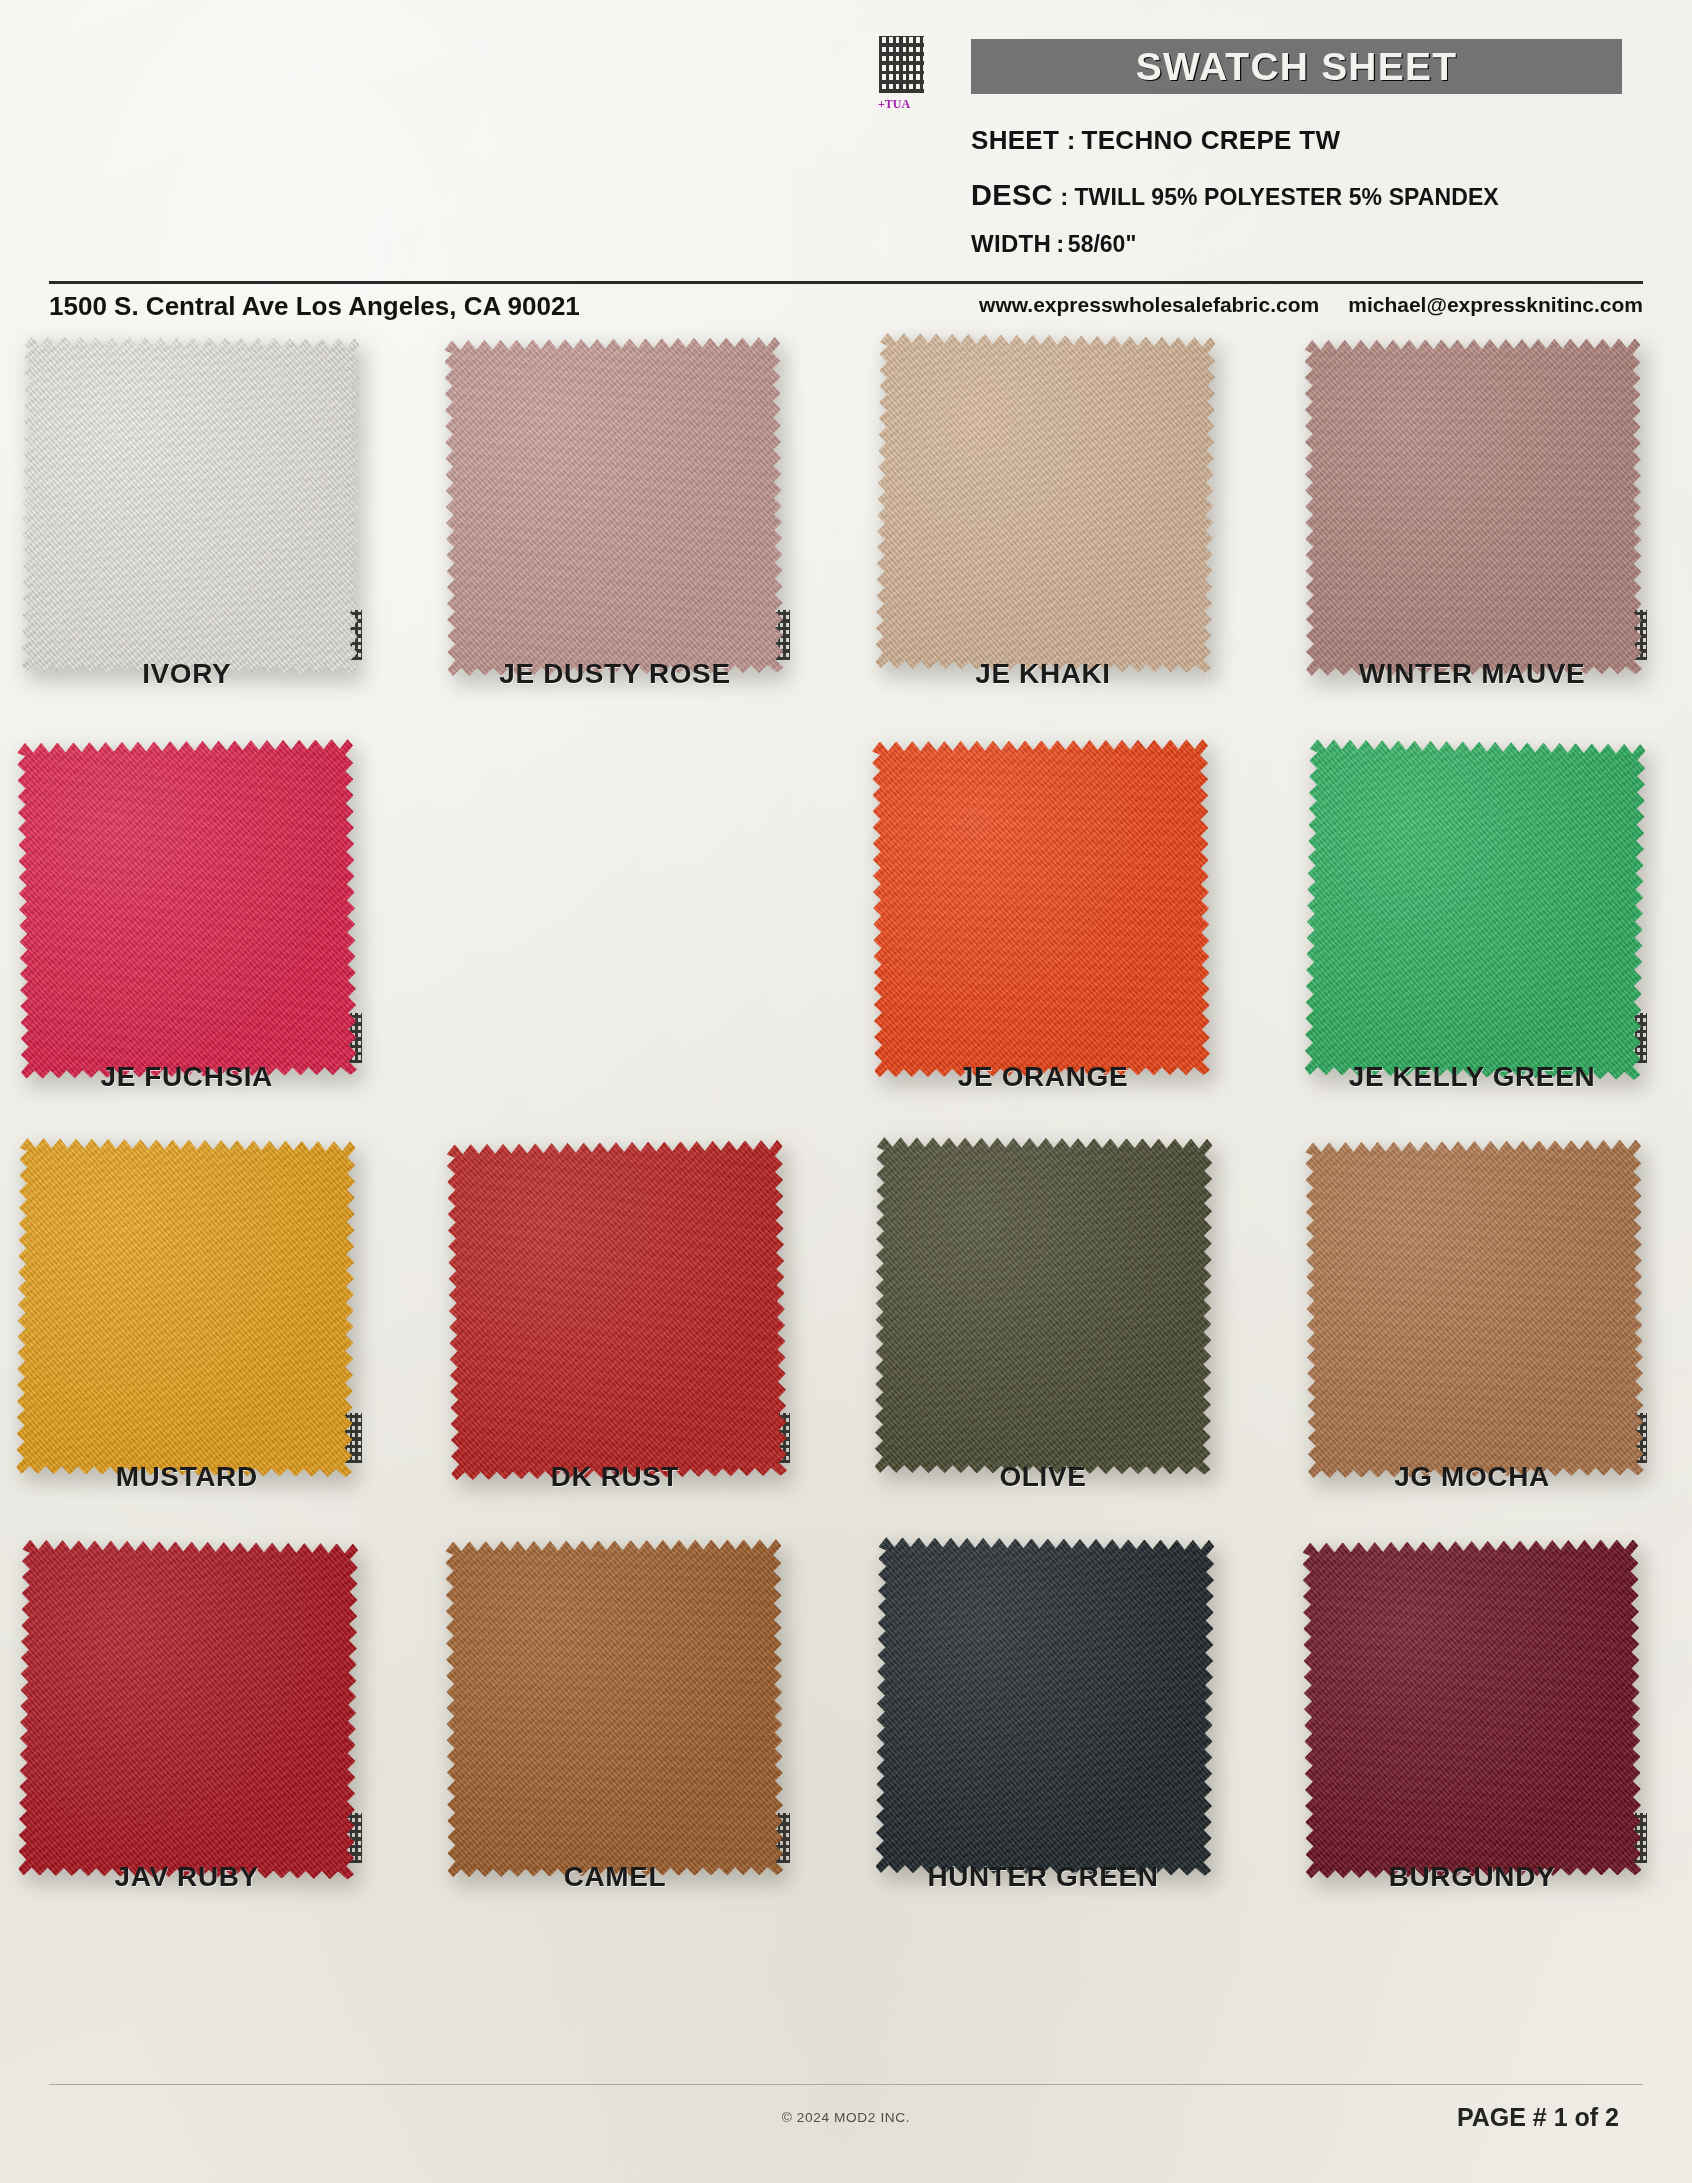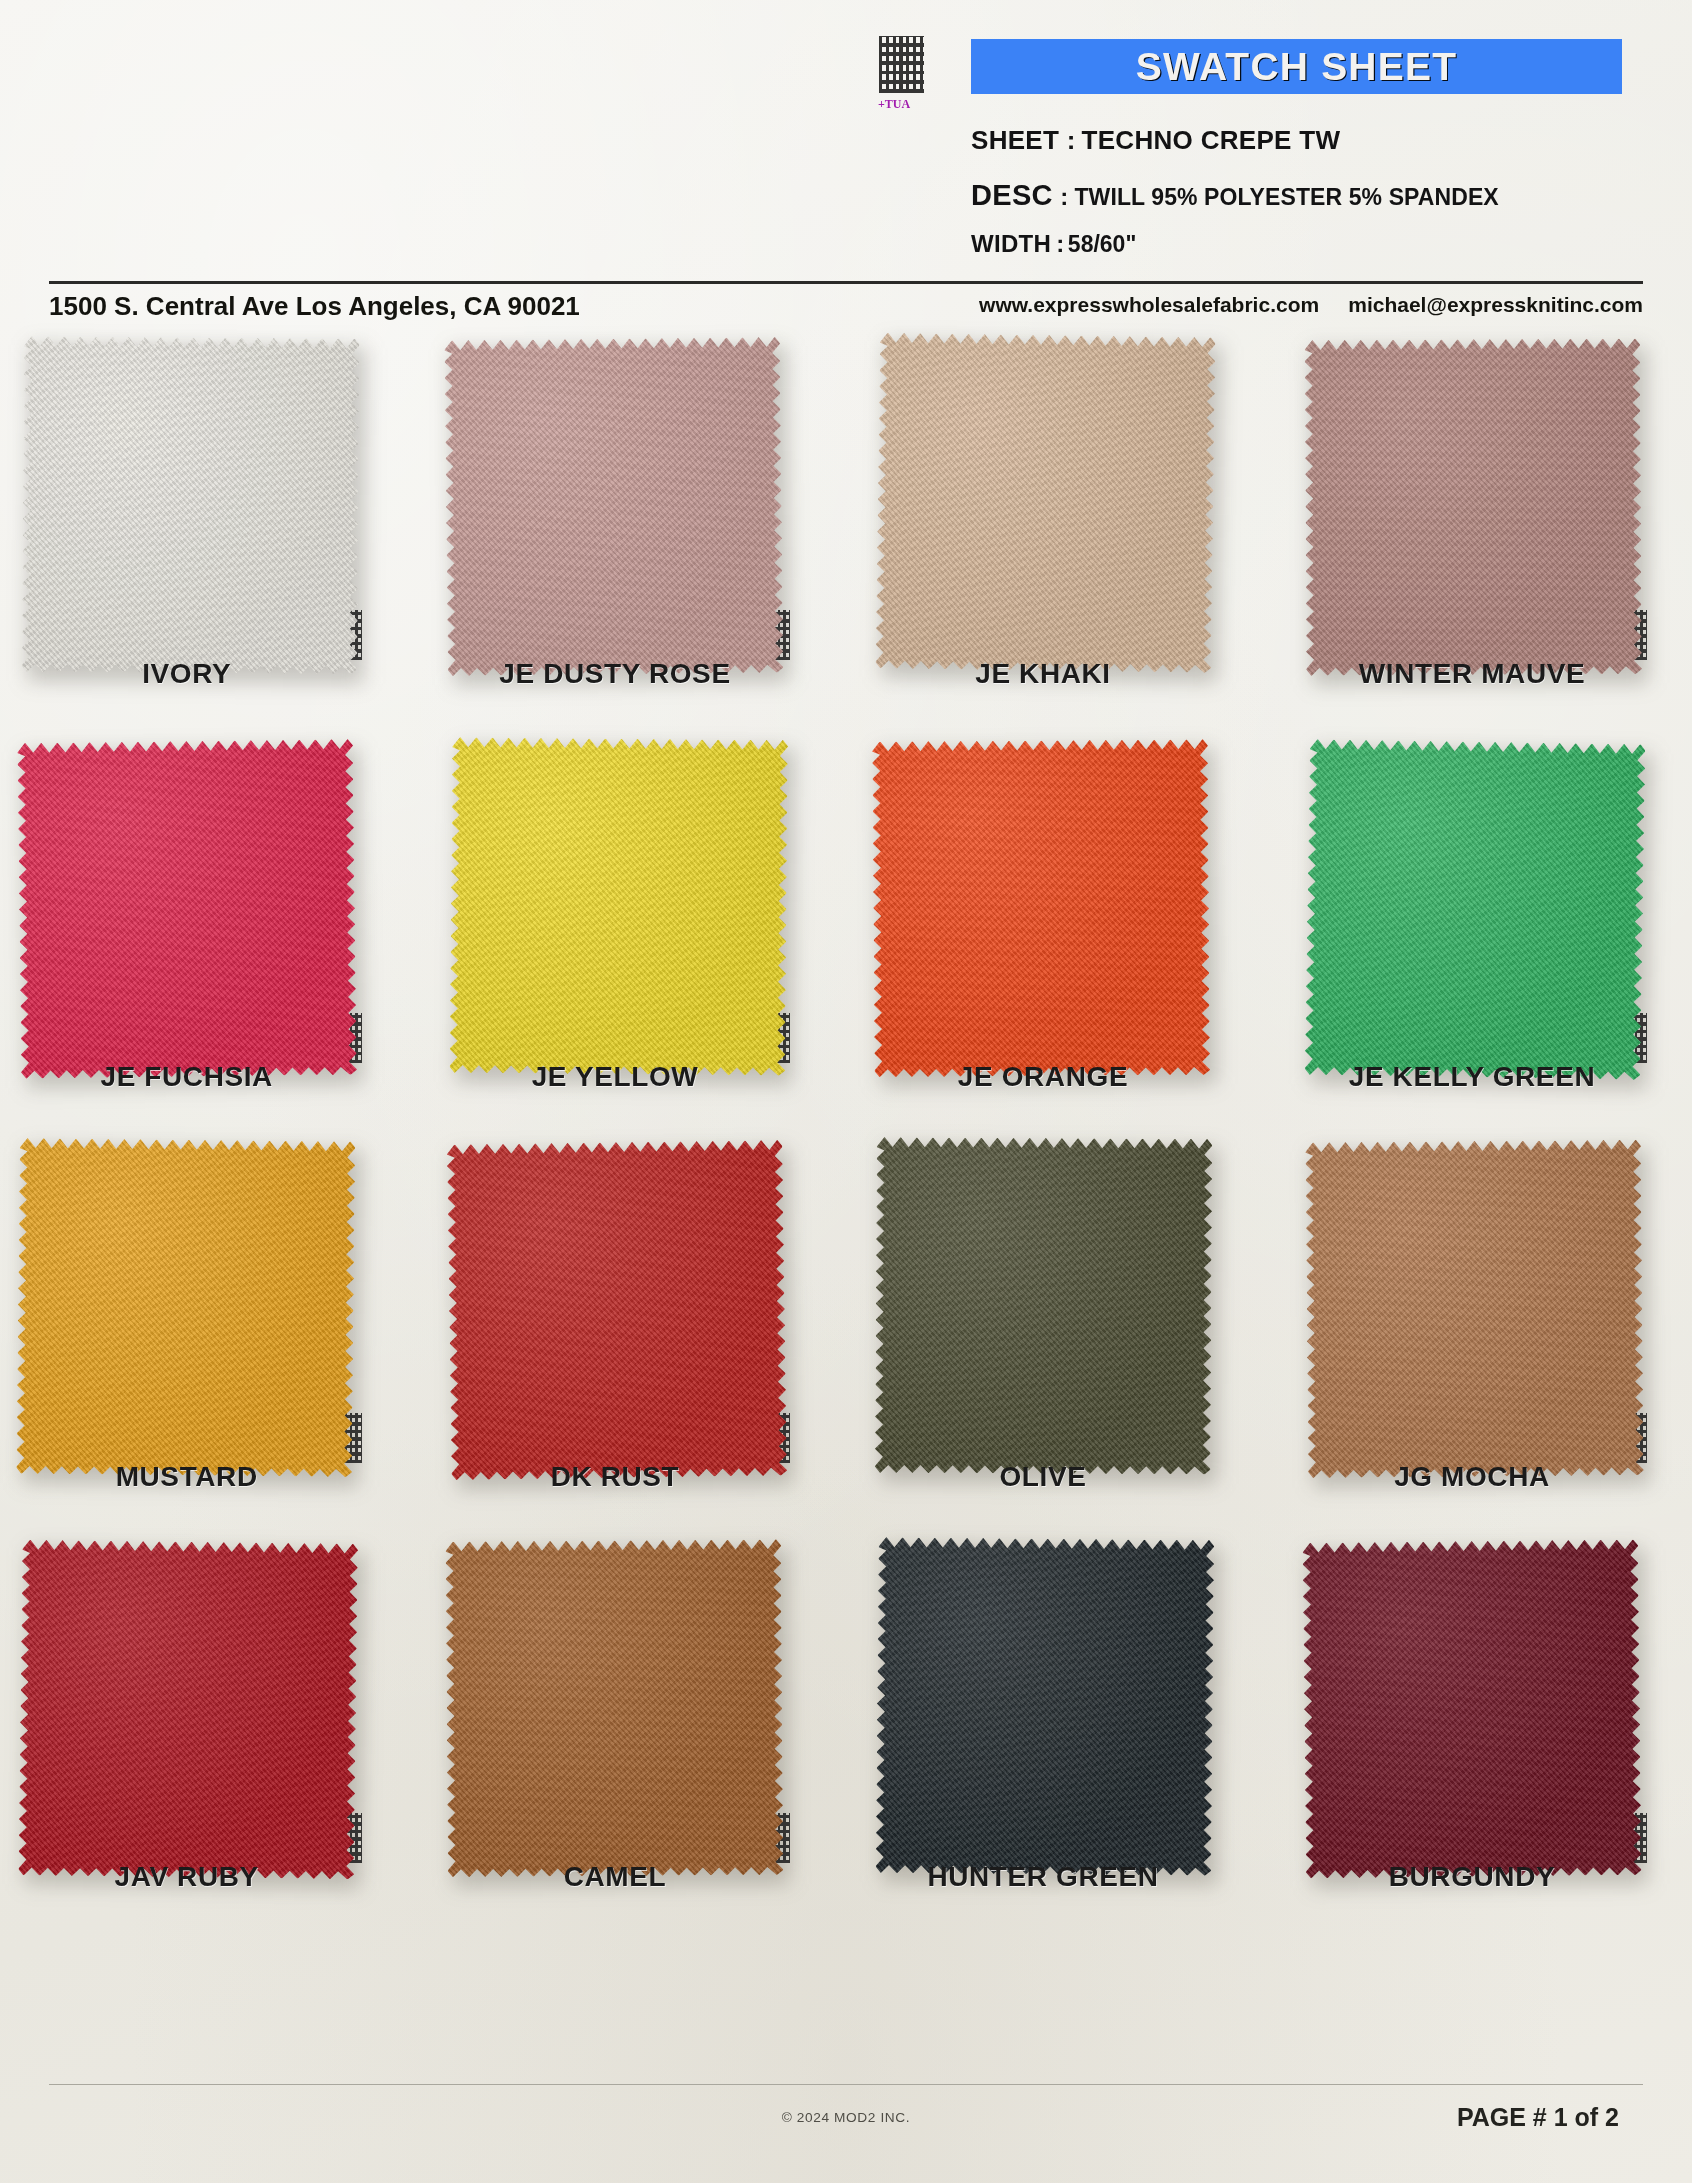--- a/index.html
+++ b/index.html
@@ -128,21 +128,21 @@
     color: #a21caf;
     font-family: "Liberation Serif", serif;
   }
 
   #swatch-sheet-bar {
     position: absolute;
     left: 971px;
     top: 39px;
     width: 651px;
     height: 55px;
-    background: #3b82f6;
+    background: #737373;
     display: flex;
     align-items: center;
     justify-content: center;
   }
   #swatch-sheet-bar span {
     color: #f4f2ee;
     font-size: 39px;
     font-weight: bold;
     letter-spacing: 1.2px;
     text-shadow: 1.2px 1.2px 0.6px rgba(0,0,0,0.9);
@@ -437,28 +437,20 @@
         <div class="swatch-label">WINTER MAUVE</div>
       </div>
       <div class="swatch-cell" style="left: 18.7px; top: 403px;">
         <div class="corner-tag" style="left: 314px; top: 274px;"></div>
         <div class="swatch-shadow" style="transform: rotate(-0.7deg) translate(0px, 1.9px);"></div>
         <div class="swatch-fabric pinked" style="--c: #e0234c; transform: rotate(-0.7deg) translate(0px, 1.9px);">
           <div class="fabric-surface"></div>
         </div>
         <div class="swatch-label">JE FUCHSIA</div>
       </div>
-      <div class="swatch-cell" style="left: 447px; top: 403px;">
-        <div class="corner-tag" style="left: 314px; top: 274px;"></div>
-        <div class="swatch-shadow" style="transform: rotate(0.5deg) translate(3.7px, -0.6px);"></div>
-        <div class="swatch-fabric pinked" style="--c: #f0db29; transform: rotate(0.5deg) translate(3.7px, -0.6px);">
-          <div class="fabric-surface"></div>
-        </div>
-        <div class="swatch-label">JE YELLOW</div>
-      </div>
       <div class="swatch-cell" style="left: 875px; top: 403px;">
         <div class="swatch-shadow" style="transform: rotate(-0.4deg) translate(-1.9px, 1.2px);"></div>
         <div class="swatch-fabric pinked" style="--c: #f04517; transform: rotate(-0.4deg) translate(-1.9px, 1.2px);">
           <div class="fabric-surface"></div>
         </div>
         <div class="swatch-label">JE ORANGE</div>
       </div>
       <div class="swatch-cell" style="left: 1304px; top: 403px;">
         <div class="corner-tag" style="left: 314px; top: 274px;"></div>
         <div class="swatch-shadow" style="transform: rotate(0.9deg) translate(3.1px, 2.5px);"></div>

